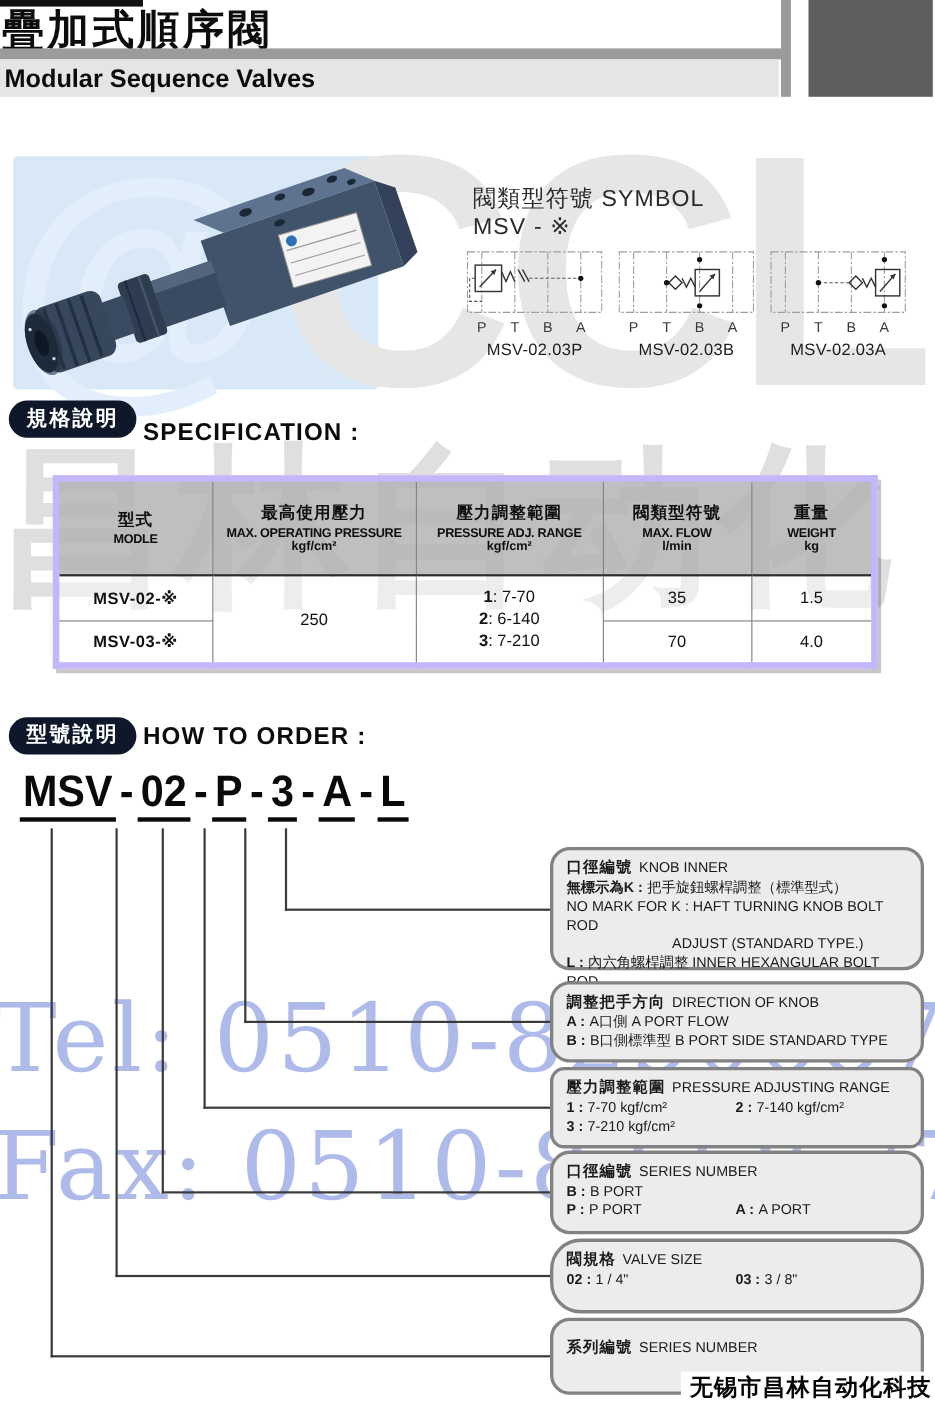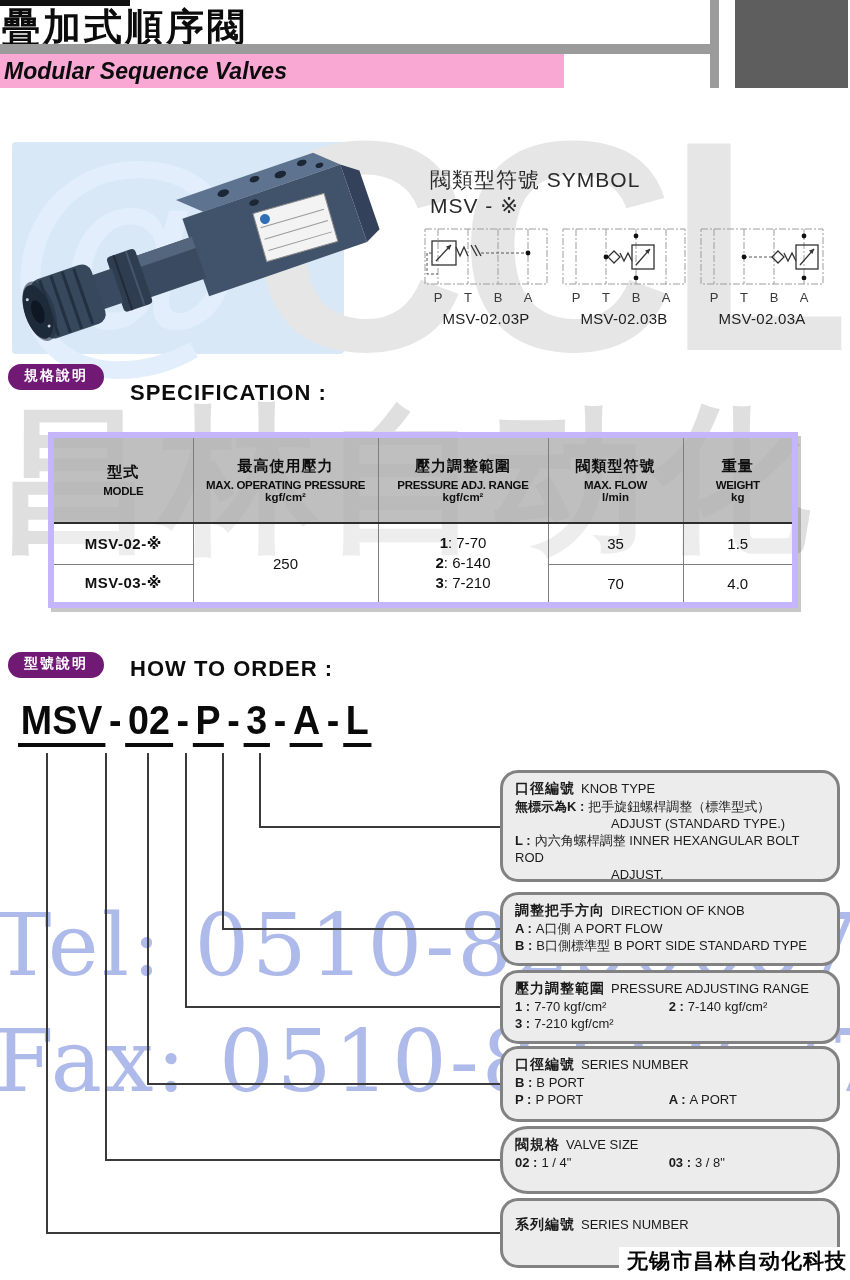--- a/index.html
+++ b/index.html
@@ -13,21 +13,21 @@
   .wm-at{left:6px;top:128px;font-size:250px;font-weight:bold;color:#e2eefb;line-height:1;}
   .wm-latin{left:250px;top:96px;font-size:300px;font-weight:bold;color:#e6e6e6;line-height:1;letter-spacing:-8px;}
   .wm-cjk{left:-4px;top:400px;font-size:158px;font-weight:bold;color:#cbcbcb;opacity:.6;line-height:1;letter-spacing:6px;}
   .wm-tel{left:-6px;top:898px;font-family:"DejaVu Serif",serif;font-size:86px;color:rgba(116,136,218,.58);letter-spacing:3px;line-height:1.1;}
   .wm-fax{left:-6px;top:1014px;font-family:"DejaVu Serif",serif;font-size:86px;color:rgba(116,136,218,.58);letter-spacing:3px;line-height:1.1;}
 
   
   .top-sliver{position:absolute;left:0;top:0;width:130px;height:6px;background:#111;z-index:2;}
   .title-zh{position:absolute;left:2px;top:2px;font-size:38px;font-weight:600;letter-spacing:3px;color:#0c0c0c;z-index:2;}
   .hdr-bar{position:absolute;left:0;top:44px;width:711px;height:10px;background:#9b9b9b;z-index:2;}
-  .hdr-band{position:absolute;left:0;top:54px;width:564px;height:34px;background:#f9a8d4;z-index:2;font-style:italic;}
+  .hdr-band{position:absolute;left:0;top:54px;width:708px;height:34px;background:#e5e5e5;z-index:2;}
   .title-en{position:absolute;left:4px;top:0;font-size:23px;font-weight:bold;line-height:34px;color:#0c0c0c;}
   .hdr-strip{position:absolute;left:710px;top:0;width:9px;height:88px;background:#9b9b9b;z-index:2;}
   .hdr-corner{position:absolute;left:735px;top:0;width:113px;height:88px;background:#5e5e5e;z-index:2;}
 
   
   .valve-photo{position:absolute;left:10px;top:138px;width:410px;height:228px;z-index:3;}
 
   
   .sym-head{position:absolute;left:430px;top:166px;font-size:21px;color:#2a2a2a;z-index:3;letter-spacing:1px;}
   .sym-model{position:absolute;left:430px;top:194px;font-size:21px;color:#2a2a2a;z-index:3;letter-spacing:1px;}
@@ -36,21 +36,21 @@
   .sym-ports{position:relative;height:18px;}
   .sym-ports span{position:absolute;top:2px;width:14px;text-align:center;font-size:13px;color:#3a3a3a;}
   .sym-cap{text-align:center;font-size:15px;color:#1d1d1d;margin-top:4px;letter-spacing:.3px;}
   .sym-frame{fill:none;stroke:#9d9d9d;stroke-width:1;stroke-dasharray:7 2 2 2;}
   .sym-vline{stroke:#9d9d9d;stroke-width:1;stroke-dasharray:7 2 2 2;}
   .sym-el{stroke:#333;stroke-width:1.3;fill:none;}
   .sym-dash{stroke:#555;stroke-width:1;stroke-dasharray:3 2;fill:none;}
   .sym-dot{fill:#111;}
 
   
-  .pill{position:absolute;left:8px;background:#701a75;color:#fff;font-size:14px;font-weight:bold;letter-spacing:2px;padding:3px 16px 5px;border-radius:17px;z-index:3;}
+  .pill{position:absolute;left:8px;background:#0f172a;color:#fff;font-size:19px;font-weight:bold;letter-spacing:2px;padding:3px 16px 5px;border-radius:17px;z-index:3;}
   .pill-after{position:absolute;left:130px;font-size:22px;font-weight:bold;color:#0c0c0c;z-index:3;letter-spacing:1px;}
 
   
   .spec-table{position:absolute;left:48px;top:432px;width:744px;border-collapse:collapse;table-layout:fixed;z-index:3;background:rgba(255,255,255,.35);box-shadow:3px 4px 0 rgba(0,0,0,.22);}
   .spec-table td,.spec-table th{border:1px solid #7e7e7e;text-align:center;vertical-align:middle;padding:0;}
   .spec-table{border:6px solid #c4b5fd;}
   .spec-table thead th{background:rgba(170,170,170,.75);height:88px;border-bottom:2px solid #2c2c2c;}
   .th-zh{font-size:15px;font-weight:600;color:#0e0e0e;letter-spacing:1px;}
   .th-en{font-size:11.5px;font-weight:bold;letter-spacing:-.3px;margin-top:3px;color:#0e0e0e;}
   .th-unit{font-size:11.5px;font-weight:bold;color:#0e0e0e;}
@@ -298,34 +298,35 @@
   <div class="conn" style="left:185px;top:753px;width:2px;height:255px;"></div>
   <div class="conn" style="left:185px;top:1006px;width:315px;height:2px;"></div>
   <div class="conn" style="left:147px;top:753px;width:2px;height:332px;"></div>
   <div class="conn" style="left:147px;top:1083px;width:353px;height:2px;"></div>
   <div class="conn" style="left:105px;top:753px;width:2px;height:408px;"></div>
   <div class="conn" style="left:105px;top:1159px;width:395px;height:2px;"></div>
   <div class="conn" style="left:46px;top:753px;width:2px;height:481px;"></div>
   <div class="conn" style="left:46px;top:1232px;width:454px;height:2px;"></div>
 
   <div class="callout" style="top:770px;height:112px;">
-    <div class="co-title"><span class="zh">口徑編號</span><span class="en">KNOB TYPE</span></div>
+    <div class="co-title"><span class="zh">口徑編號</span><span class="en">KNOB INNER</span></div>
     <div class="co-line"><b>無標示為K :</b><span>把手旋鈕螺桿調整（標準型式）</span></div>
+    <div class="co-line"><span>NO MARK FOR K : HAFT TURNING KNOB BOLT ROD</span></div>
     <div class="co-line line-indent"><span>ADJUST (STANDARD TYPE.)</span></div>
     <div class="co-line"><b>L :</b><span>內六角螺桿調整  INNER HEXANGULAR BOLT ROD</span></div>
     <div class="co-line line-indent"><span>ADJUST.</span></div>
   </div>
 
   <div class="callout" style="top:892px;height:74px;">
     <div class="co-title"><span class="zh">調整把手方向</span><span class="en">DIRECTION OF KNOB</span></div>
     <div class="co-line"><b>A :</b><span>A口側  A PORT FLOW</span></div>
     <div class="co-line"><b>B :</b><span>B口側標準型  B PORT SIDE STANDARD TYPE</span></div>
   </div>
 
-  <div class="callout" style="top:970px;height:74px;">
+  <div class="callout" style="top:970px;height:74px;border-radius:13px;">
     <div class="co-title"><span class="zh">壓力調整範圍</span><span class="en">PRESSURE ADJUSTING RANGE</span></div>
     <div class="co-line">
       <span class="pair pair-w"><b>1 :</b><span>7-70 kgf/cm²</span></span>
       <span class="pair"><b>2 :</b><span>7-140 kgf/cm²</span></span>
     </div>
     <div class="co-line"><b>3 :</b><span>7-210 kgf/cm²</span></div>
   </div>
 
   <div class="callout" style="top:1046px;height:76px;">
     <div class="co-title"><span class="zh">口徑編號</span><span class="en">SERIES NUMBER</span></div>

